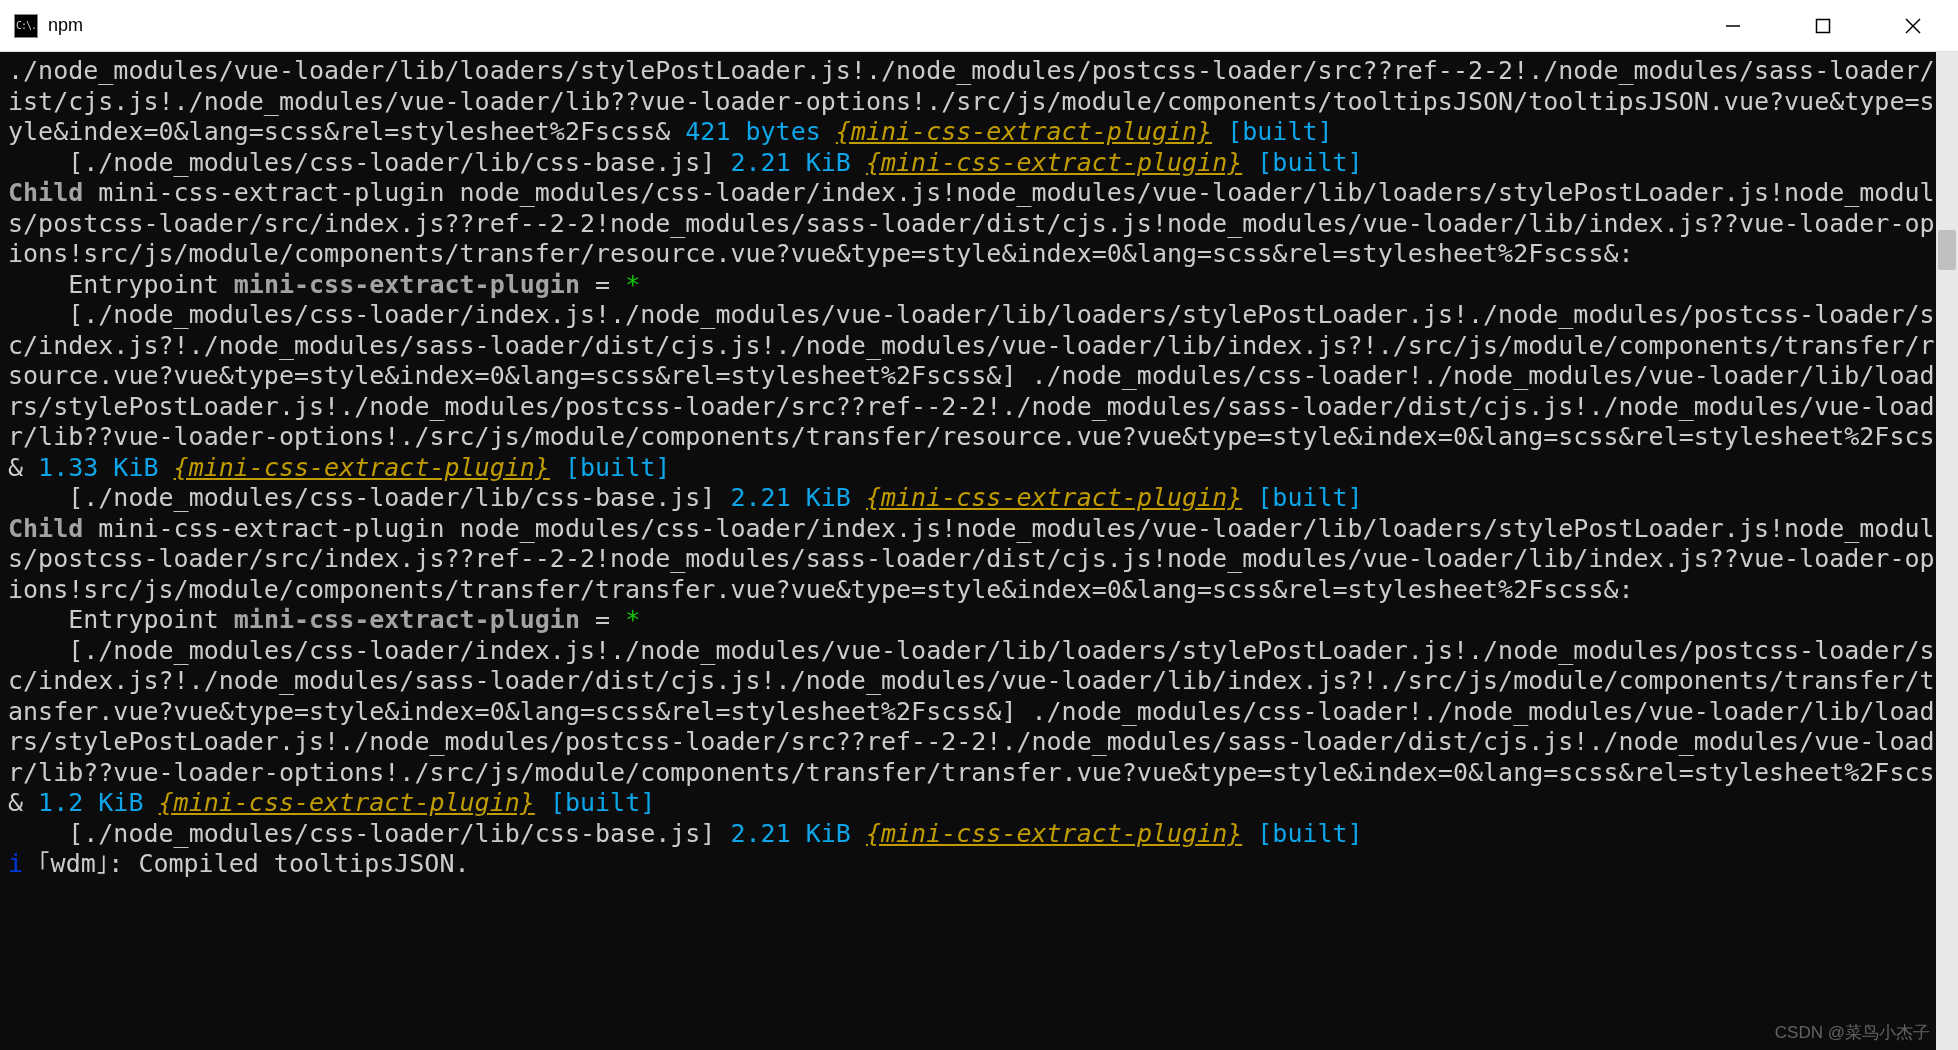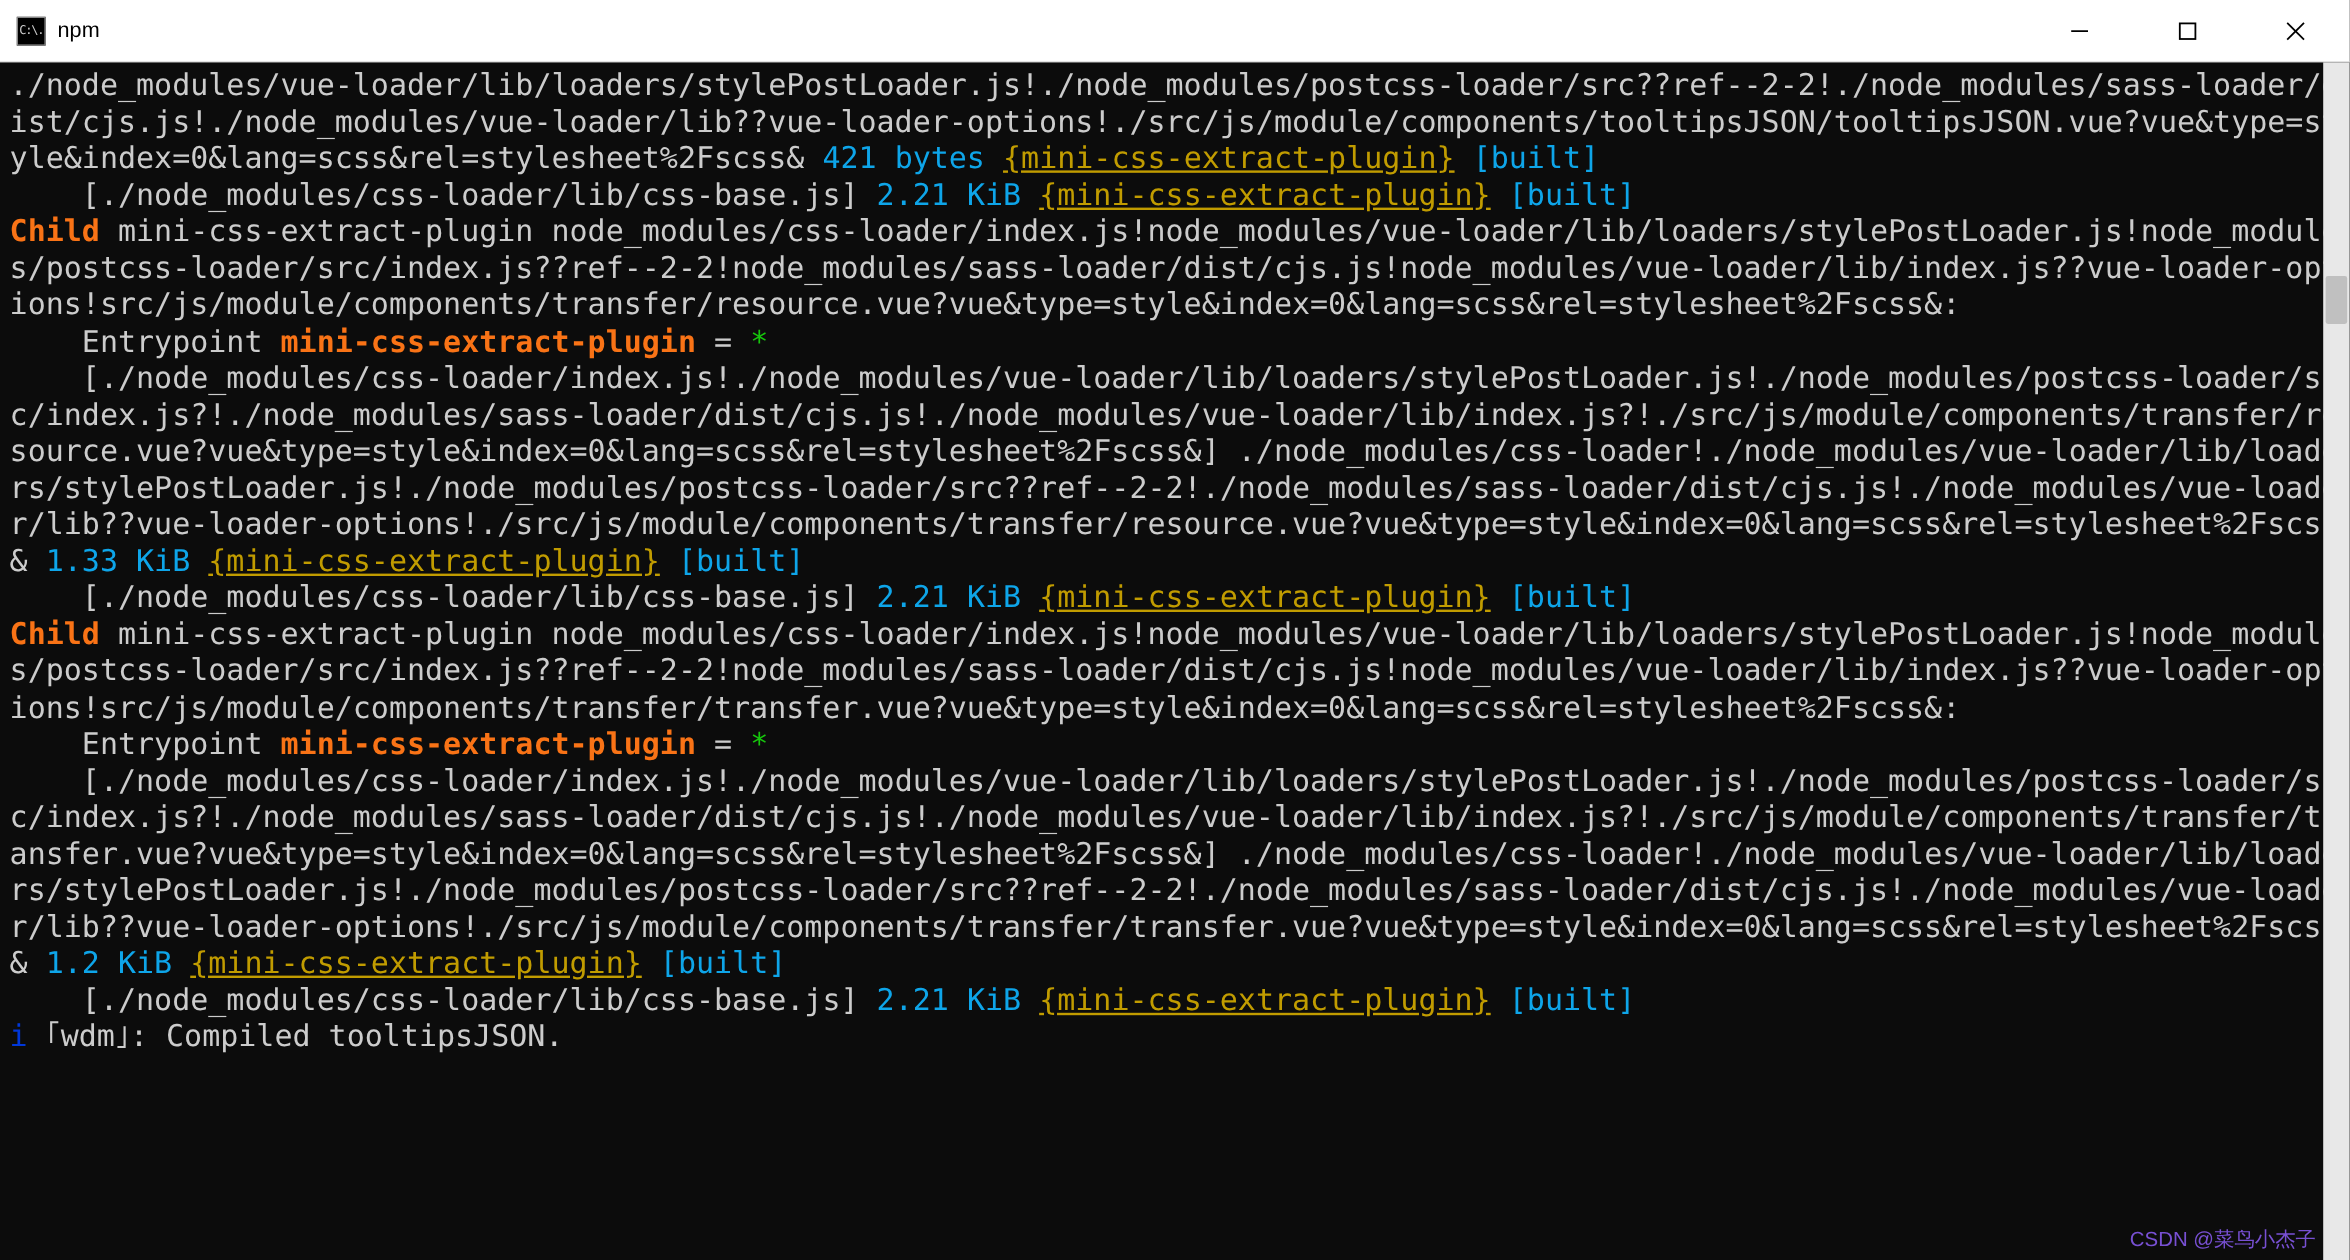--- a/index.html
+++ b/index.html
@@ -57,44 +57,44 @@
     padding: 4px 6px 2px 8px;
     white-space: pre-wrap;
     word-break: break-all;
     overflow: hidden;
     position: relative;
   }
   .c-green  { color: #0ea5e9; }
   .c-green-b{ color: #16c60c; }
   .c-yellow { color: #c19c00; }
   .c-blue-d { color: #0037da; }
-  .c-white-b{ color: #f97316; font-weight:bold; }
+  .c-white-b{ color: #a3a3a3; font-weight:bold; }
   .c-gray   { color: #cccccc; }
-  .u { text-decoration: underline; }
+  .u { text-decoration: underline; font-style: italic; }
   .scrollbar {
     position: absolute;
     right: 0;
     top: 52px;
     bottom: 0;
     width: 22px;
     background: #e8e8e8;
   }
   .scrollbar .thumb {
     position: absolute;
     left: 2px; right: 2px;
     top: 178px;
     height: 40px;
     background: #c0c0c0;
     border-radius: 2px;
   }
   .watermark {
     position: absolute;
     right: 28px;
     bottom: 6px;
-    color: #8b5cf6;
+    color: #737373;
     font-family: "Microsoft YaHei","SimSun",sans-serif;
     font-size: 17px;
     opacity: 0.85;
   }
 </style>
 </head>
 <body>
 
 <div class="titlebar">
   <div class="app-icon">

